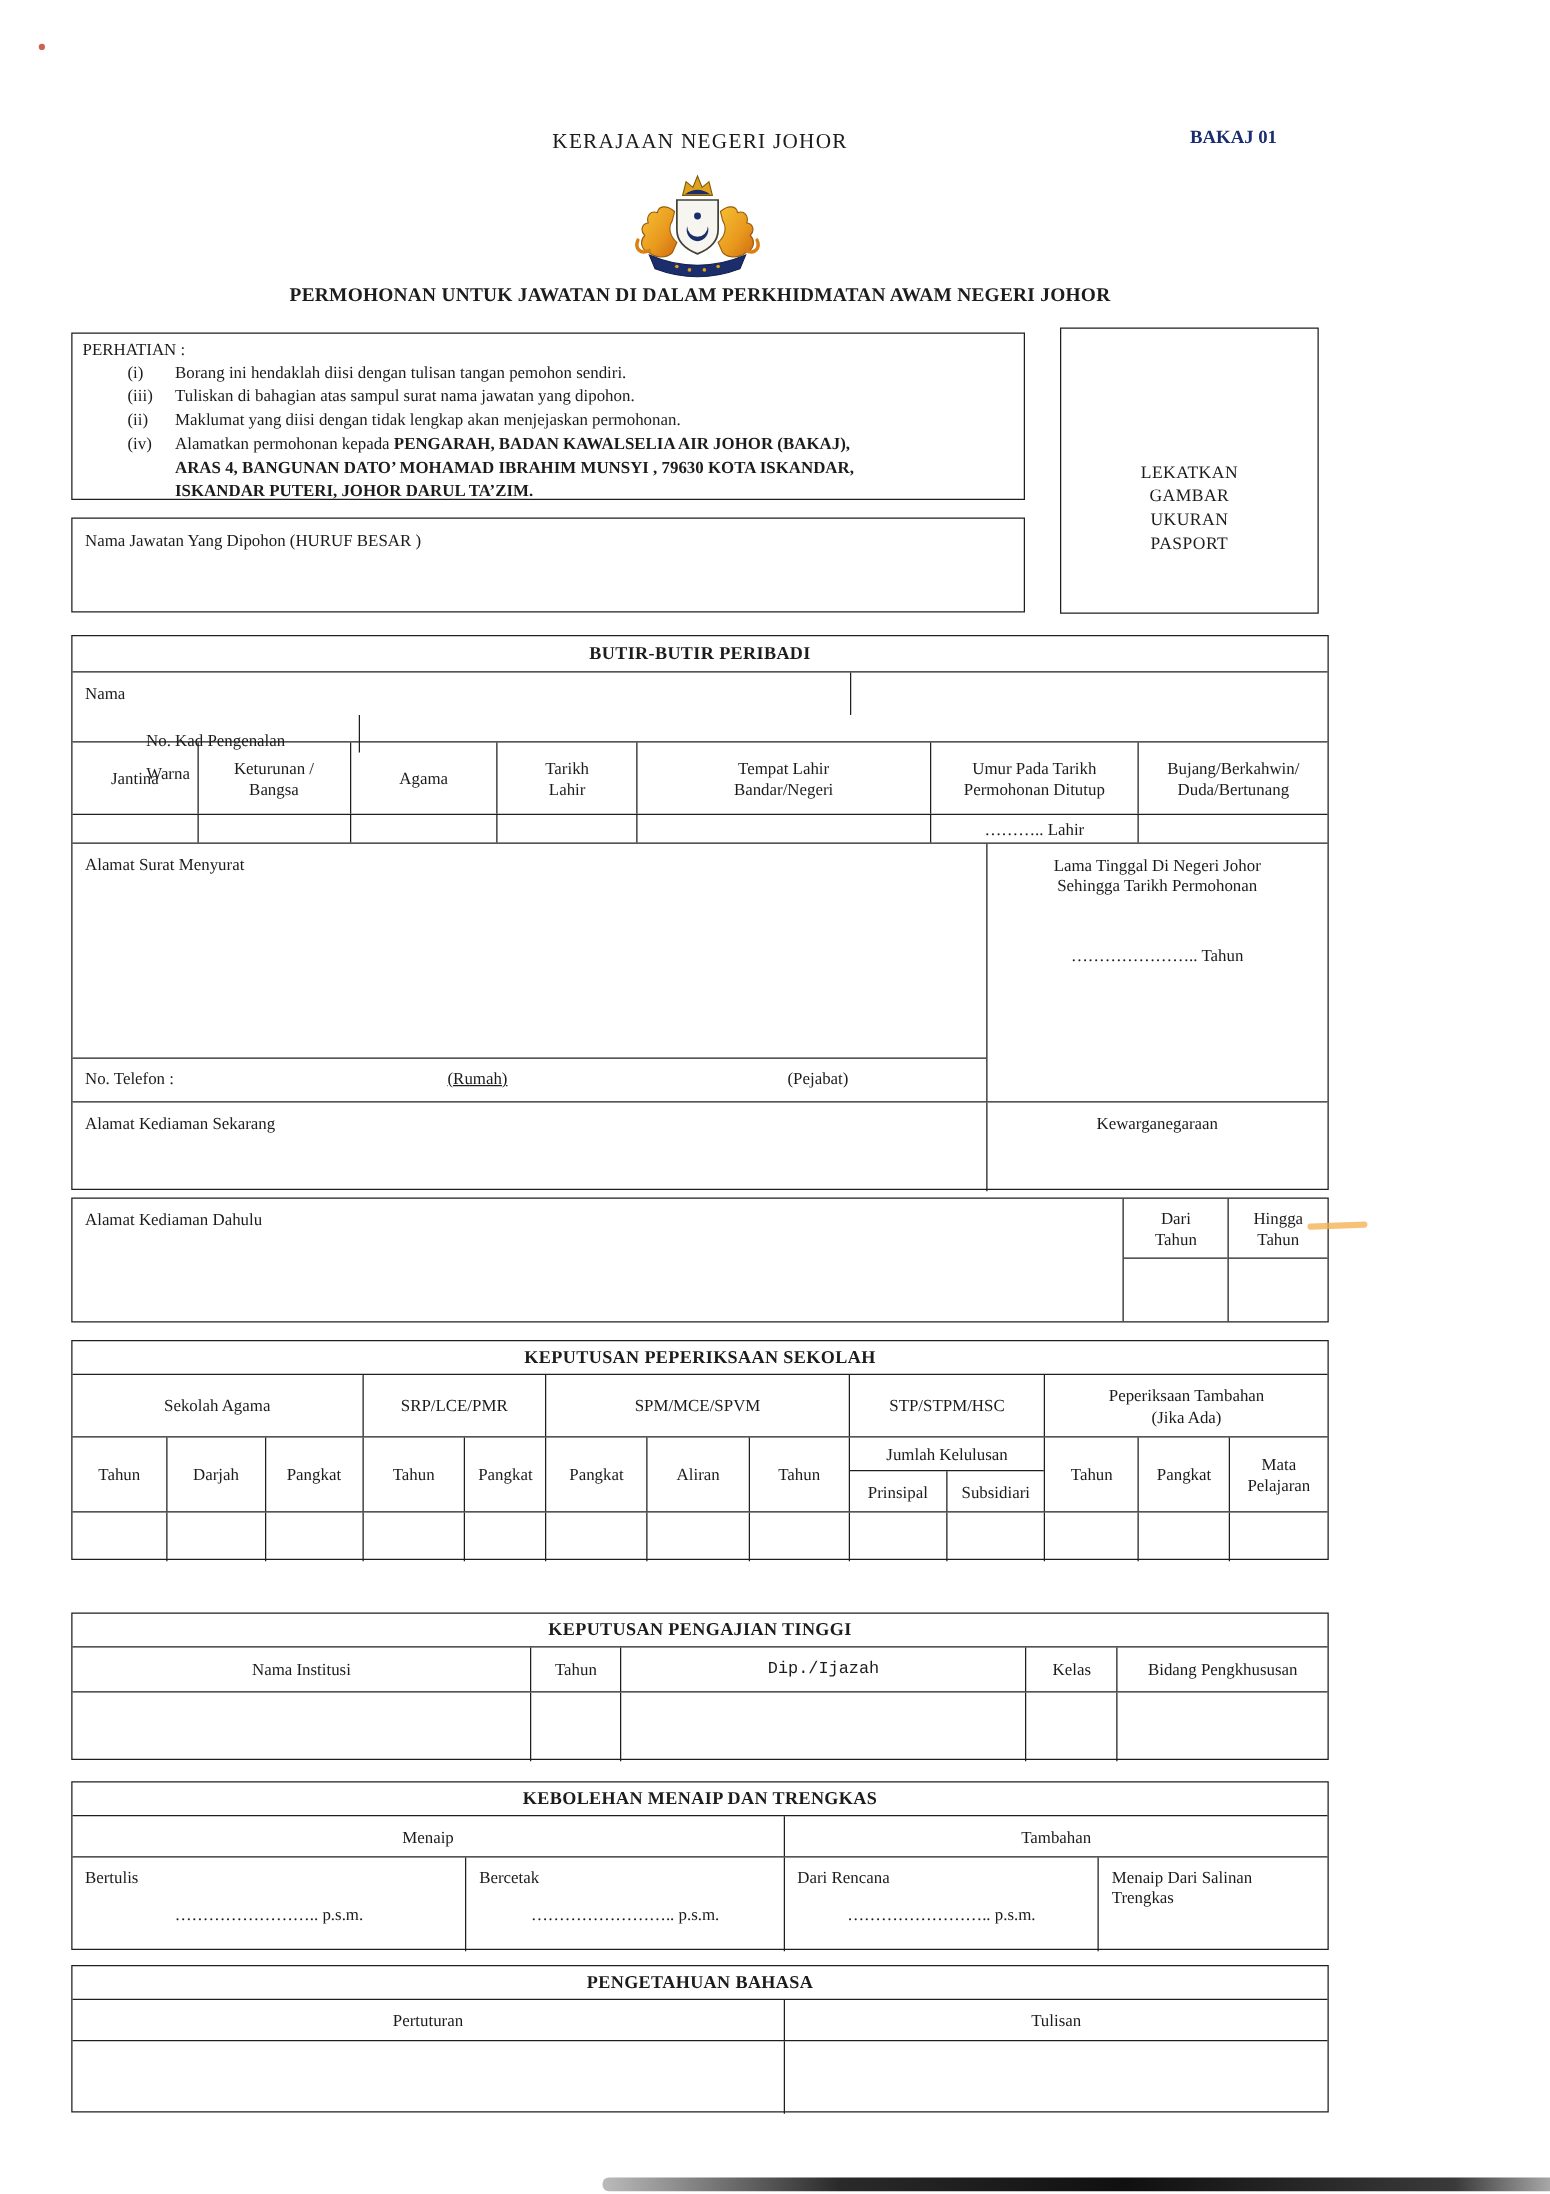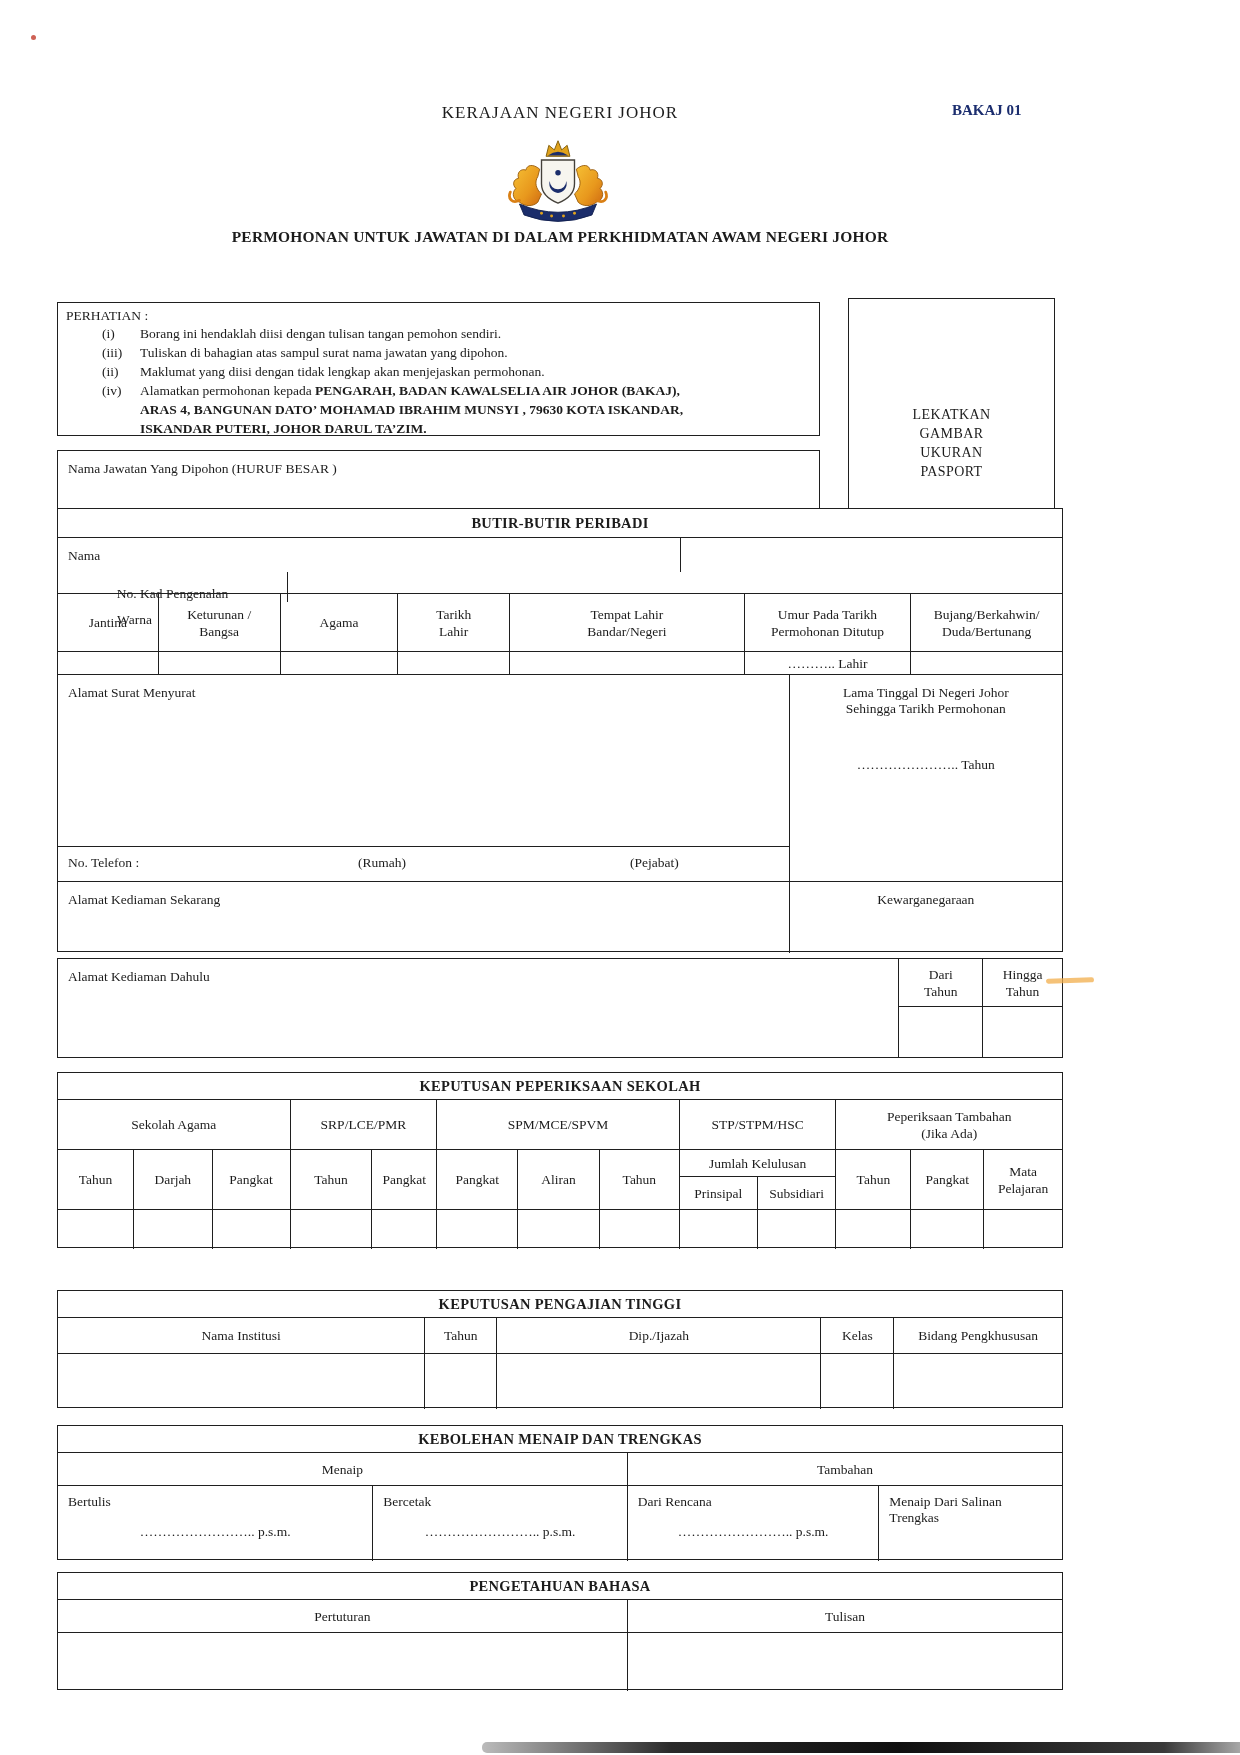--- a/index.html
+++ b/index.html
@@ -16,21 +16,21 @@
 
   
   .gov-title { left:57px; top:103px; width:1006px; text-align:center;
     font-size:17px; letter-spacing:1px; }
   .form-code { left:952px; top:102px; font-size:15px; font-weight:bold; }
   .crest { left:503px; top:136px; width:110px; height:92px; }
   .main-title { left:20px; top:228px; width:1080px; text-align:center;
     font-size:15.5px; font-weight:bold; letter-spacing:0.2px; }
 
   
-  .box { border:1.8px solid #1f1f1f; background:#fff;margin-top:36px; }
+  .box { border:1.8px solid #1f1f1f; background:#fff; }
   .notice-box { left:57px; top:266px; width:763px; height:134px; padding:5px 8px; font-size:13.5px; }
   .notice-item { position:relative; padding-left:74px; line-height:19px; }
   .notice-num { position:absolute; left:36px; }
   .photo-box { left:848px; top:262px; width:207px; height:229px;
     display:flex; flex-direction:column; justify-content:center; align-items:center;
     padding-top:60px; font-size:14px; line-height:19px; letter-spacing:0.4px; }
   .job-box { left:57px; top:414px; width:763px; height:76px; padding:10px 10px; font-size:14px; }
 
   
   .tbl { border:1.8px solid #1f1f1f; background:#fff; }
@@ -174,21 +174,21 @@
       <div class="cell last" style="width:151px;"></div>
     </div>
 
     <div class="trow" style="height:207px;">
       <div class="cell col" style="width:733px;">
         <div class="pad" style="height:172px; border-bottom:1.5px solid #1f1f1f;">
           <span class="lab">Alamat Surat Menyurat</span>
         </div>
         <div style="flex:1; position:relative;">
           <span class="lab abs" style="left:10px; top:8px;">No. Telefon :</span>
-          <span class="lab abs" style="left:300px; top:8px;">(Rumah)</span>
+          <span class="lab abs" style="left:300px; top:8px;text-decoration:underline;">(Rumah)</span>
           <span class="lab abs" style="left:572px; top:8px;">(Pejabat)</span>
         </div>
       </div>
       <div class="cell last" style="width:273px; text-align:center; padding-top:10px;">
         <div class="lab">Lama Tinggal Di Negeri Johor</div>
         <div class="lab">Sehingga Tarikh Permohonan</div>
         <div class="fill-line" style="margin-top:40px;">…………………..  Tahun</div>
       </div>
     </div>
 
@@ -271,21 +271,21 @@
     </div>
   </div>
 
   <div class="abs tbl" style="left:57px; top:1290px; width:1006px; height:118px;">
     <div class="trow first sec-title" style="height:26px;">
       <span>KEPUTUSAN PENGAJIAN TINGGI</span>
     </div>
     <div class="trow" style="height:36px;">
       <div class="cell hc" style="width:368px;">Nama Institusi</div>
       <div class="cell hc" style="width:72px;">Tahun</div>
-      <div class="cell hc" style="width:325px;">Dip./Ijazah</div>
+      <div class="cell hc" style="width:325px;font-family:Liberation Mono, monospace;">Dip./Ijazah</div>
       <div class="cell hc" style="width:73px;">Kelas</div>
       <div class="cell last hc" style="width:168px;">Bidang Pengkhususan</div>
     </div>
     <div class="trow" style="height:56px;">
       <div class="cell" style="width:368px;"></div>
       <div class="cell" style="width:72px;"></div>
       <div class="cell" style="width:325px;"></div>
       <div class="cell" style="width:73px;"></div>
       <div class="cell last" style="width:168px;"></div>
     </div>

